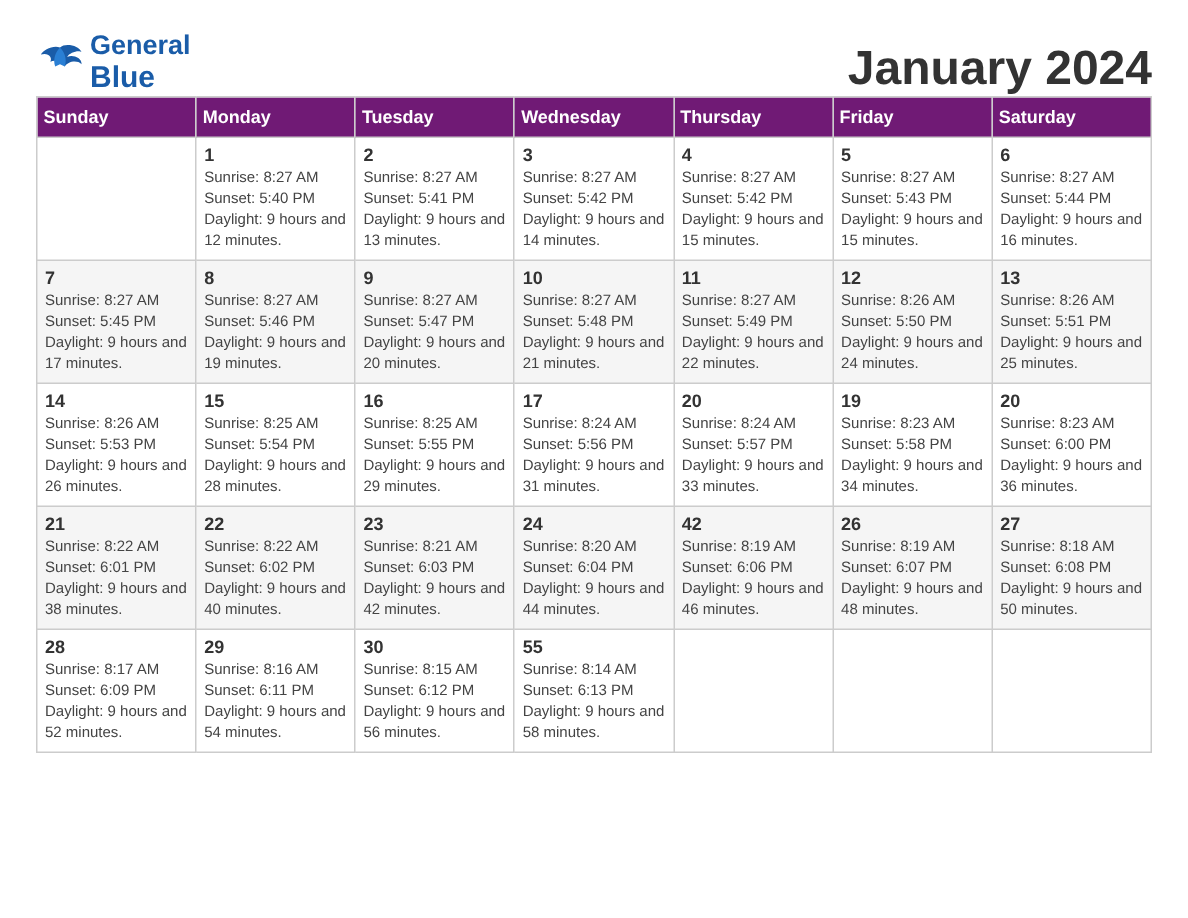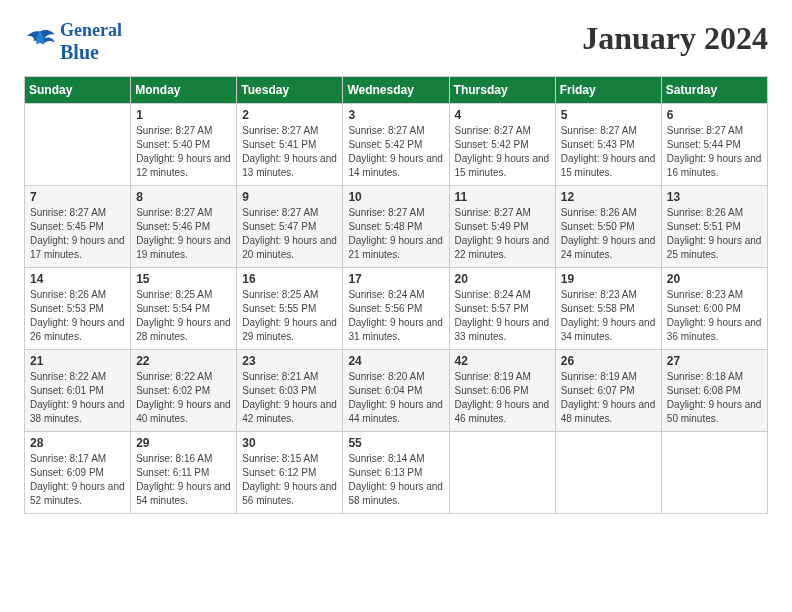--- a/index.html
+++ b/index.html
@@ -12,23 +12,22 @@
     }
     .page {
       width: 792px;
       min-height: 612px;
       padding: 20px 24px 16px 24px;
       background: #fff;
     }
     .header {
       display: flex;
       justify-content: space-between;
-      align-items: flex-start;
-      margin-bottom: 12px;
-      font-family: Liberation Serif, serif;
+      align-items: flex-end;
+      margin-bottom: 0;
     }
     .logo {
       display: flex;
       align-items: center;
       gap: 4px;
     }
     .logo-bird {
       width: 32px;
       height: 28px;
     }
@@ -44,21 +43,21 @@
       font-size: 16px;
       color: #333;
       margin-top: 2px;
     }
     .calendar-table {
       width: 100%;
       border-collapse: collapse;
       font-size: 11px;
     }
     .calendar-table th {
-      background-color: #15803d;
+      background-color: #701a75;
       color: #fff;
       padding: 6px 4px;
       text-align: left;
       font-size: 12px;
       font-weight: bold;
       border: 1px solid #ccc;
     }
     .calendar-table td {
       border: 1px solid #ccc;
       padding: 4px 5px;

